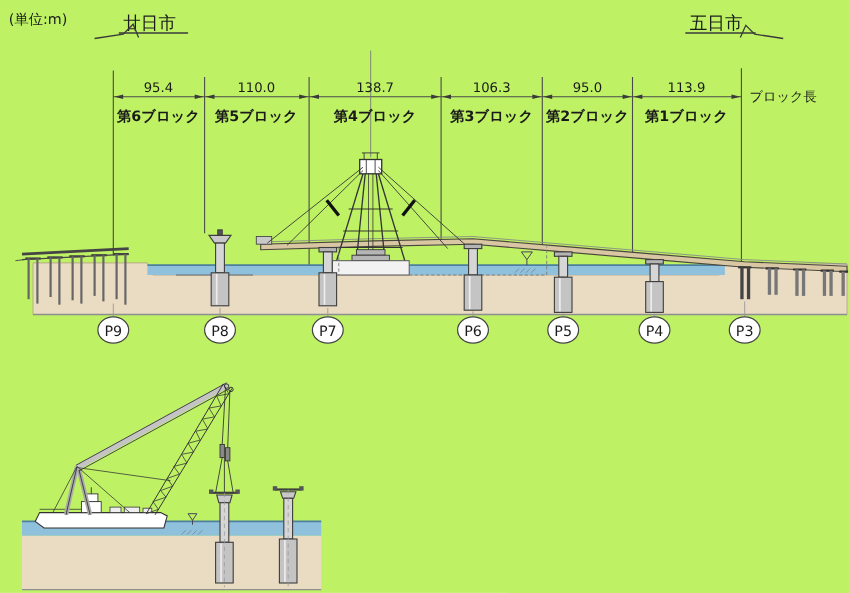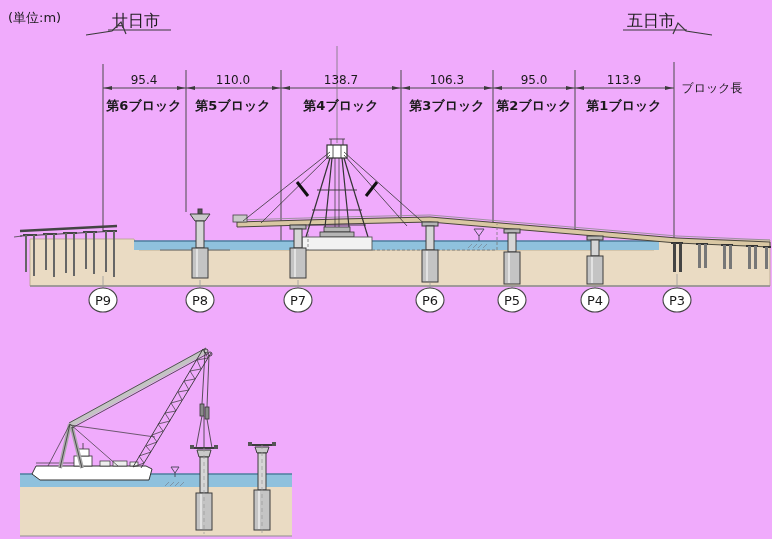--- a/index.html
+++ b/index.html
@@ -1,16 +1,16 @@
 <!DOCTYPE html>
 <html><head>
 <meta charset="utf-8">
 <style>
   html,body{margin:0;padding:0;background:#ffffff;}
-  .page{position:relative;width:772px;height:539px;background:#f0abfc;overflow:hidden;
+  .page{position:relative;width:772px;height:539px;background:#bef264;overflow:hidden;
         font-family:"DejaVu Sans","Liberation Sans",sans-serif;}
   svg text{font-family:"DejaVu Sans","Liberation Sans",sans-serif;fill:#1a1a1a;}
   .dimtxt{font-size:12px;}
   .blocktxt{font-size:13px;font-weight:bold;}
   .piertxt{font-size:13px;}
   .unittxt{font-size:13px;}
   .placetxt{font-size:16px;}
   .axistxt{font-size:12px;}
 </style>
 </head>

